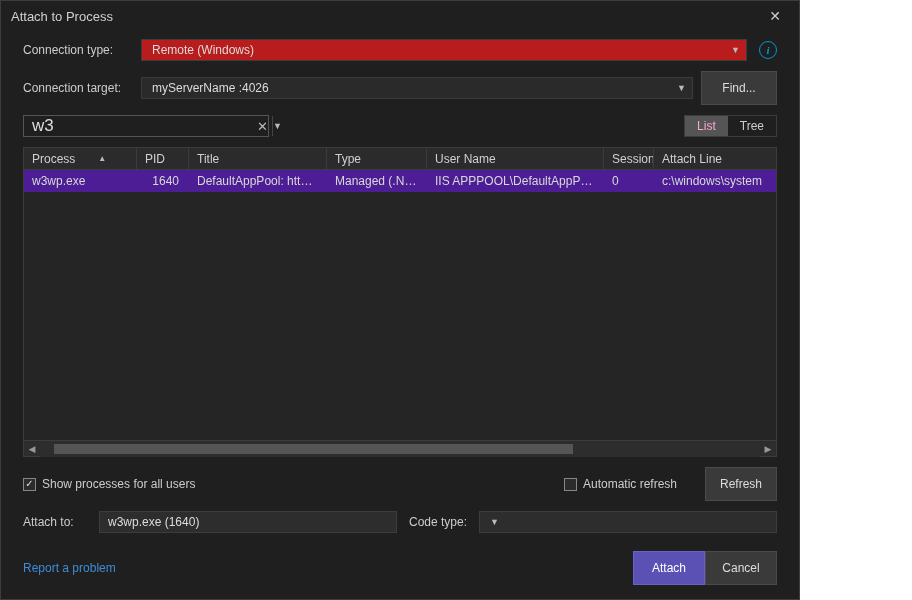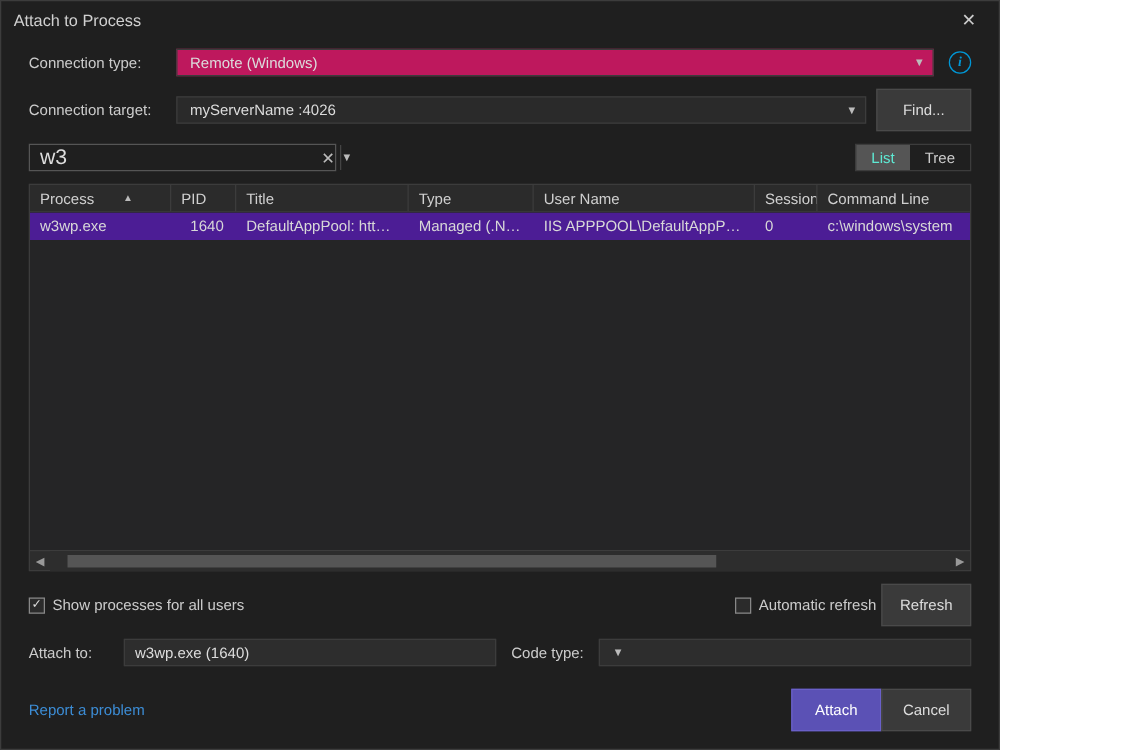--- a/index.html
+++ b/index.html
@@ -37,21 +37,21 @@
     display: flex;
     flex-direction: column;
     gap: 10px;
     flex: 1;
     min-height: 0;
   }
   .row { display: flex; align-items: center; gap: 8px; }
   .label { width: 110px; color: #cccccc; }
   .combo {
     flex: 1;
-    background: #be185d;
+    background: #b91c1c;
     border: 1px solid #3c3c3c;
     height: 22px;
     display: flex;
     align-items: center;
     justify-content: space-between;
     padding: 0 6px 0 10px;
     color: #dcdcdc;
     cursor: pointer;
   }
   .combo .arrow { font-size: 9px; color: #bbb; }
@@ -80,21 +80,21 @@
     display:flex; align-items:center; padding:0 2px 0 8px;
   }
   .filter-box input {
     background:transparent; border:0; outline:0; color:#ddd; flex:1; font-size:17px;
   }
   .filter-box .clear { color:#bbb; cursor:pointer; padding:0 4px; font-size:13px; }
   .filter-box .dd { color:#bbb; width:18px; text-align:center; font-size:9px; border-left:1px solid #444; height:100%; display:flex; align-items:center; justify-content:center; cursor:pointer; }
   .spacer { flex:1; }
   .toggle-group { display:flex; border:1px solid #3c3c3c; }
   .toggle-btn { padding: 3px 12px; color:#ccc; cursor:pointer; }
-  .toggle-btn.active { background:#555555; color:#5eead4; }
+  .toggle-btn.active { background:#555555; color:#f9a8d4; }
   .grid-wrap { border:1px solid #3c3c3c; flex:1; display:flex; flex-direction:column; min-height:0; background:#252525; }
   .grid-head { display:flex; background:#2b2b2b; border-bottom:1px solid #3c3c3c; height:22px; }
   .gh {
     display:flex; align-items:center; padding:0 8px; color:#d0d0d0;
     border-right:1px solid #3c3c3c; overflow:hidden; white-space:nowrap;
   }
   .gh .sort { font-size:8px; margin-left:4px; color:#bbb; }
   .col-proc { width:113px;gap:19px; }
   .col-pid  { width:52px; justify-content:flex-start; }
   .col-title{ width:138px; }
@@ -114,21 +114,21 @@
   .grid-scroll {
     height:16px; background:#2d2d2d; display:flex; align-items:center;
     border-top:1px solid #3c3c3c;
   }
   .sb-btn { width:16px; height:16px; display:flex; align-items:center; justify-content:center; color:#999; font-size:9px; }
   .sb-track { flex:1; height:16px; position:relative; background:#2d2d2d; }
   .sb-thumb { position:absolute; left:2%; width:72%; top:3px; height:10px; background:#555; }
   .check-row { display:flex; align-items:center; gap:6px; }
   .cb { width:13px; height:13px; border:1px solid #888; background:#2b2b2b; display:flex; align-items:center; justify-content:center; cursor:pointer; }
   .cb.checked::after { content:"✓"; color:#ddd; font-size:10px; line-height:1; }
-  .options-row { display:flex; align-items:center; gap:4px; }
+  .options-row { display:flex; align-items:center; gap:28px; }
   .attach-row { display:flex; align-items:center; gap:12px; }
   .textbox {
     flex:1; height:22px; background:#2d2d2d; border:1px solid #3c3c3c;
     color:#ddd; padding:0 8px; display:flex; align-items:center;
   }
   .combo.codetype { flex:1; background:#2d2d2d; }
   .footer {
     display:flex; align-items:center; justify-content:space-between;
     padding: 10px 22px 14px 22px;
   }
@@ -184,21 +184,21 @@
       <div class="grid-head">
         <div class="gh col-proc">
           <span>Process</span>
           <span class="sort">▲</span>
         </div>
         <div class="gh col-pid">PID</div>
         <div class="gh col-title">Title</div>
         <div class="gh col-type">Type</div>
         <div class="gh col-user">User Name</div>
         <div class="gh col-sess">Session</div>
-        <div class="gh col-cmd">Command Line</div>
+        <div class="gh col-cmd">Attach Line</div>
       </div>
       <div class="grid-body">
         <div class="grow sel">
           <div class="gc col-proc">w3wp.exe</div>
           <div class="gc pid col-pid">1640</div>
           <div class="gc col-title">DefaultAppPool: http:...</div>
           <div class="gc col-type">Managed (.NE...</div>
           <div class="gc col-user">IIS APPPOOL\DefaultAppPool</div>
           <div class="gc sess col-sess">0</div>
           <div class="gc col-cmd">c:\windows\system</div>

